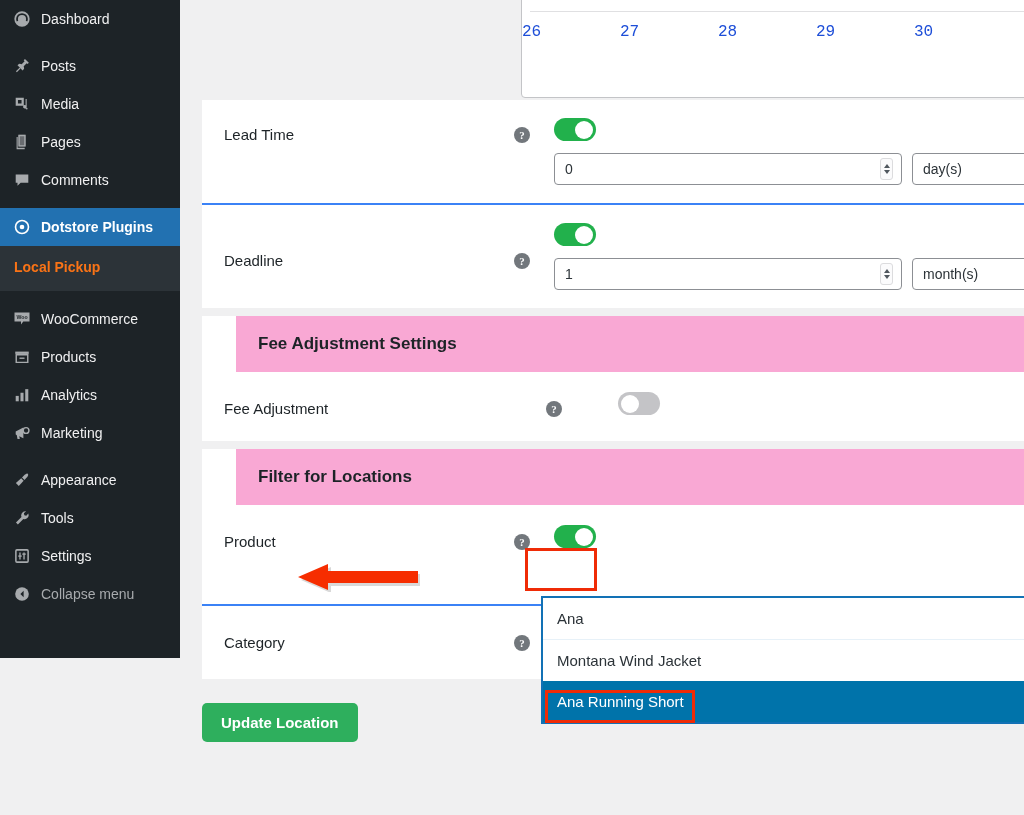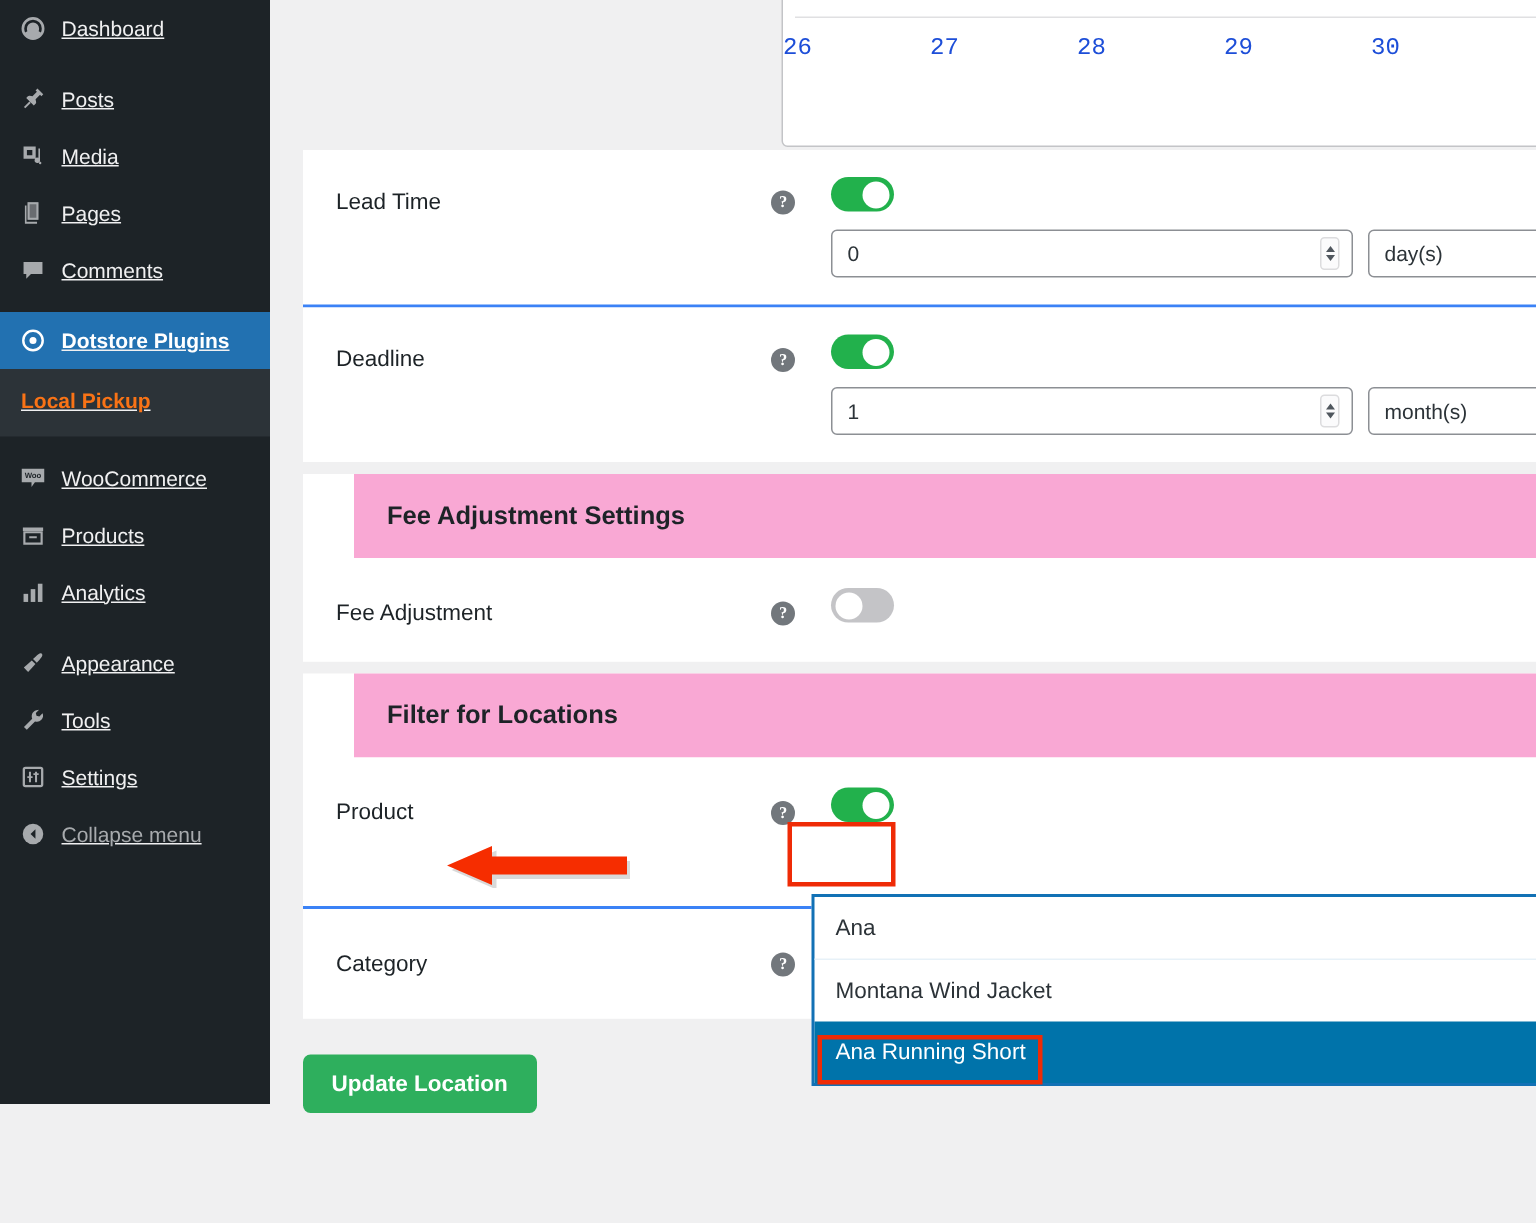--- a/index.html
+++ b/index.html
@@ -6,23 +6,23 @@
   html, body {
     width: 1024px; height: 815px;
     overflow: hidden;
     font-family: "Liberation Sans", sans-serif;
     background: #f0f0f1;
   }
   #app { position: relative; width: 1024px; height: 815px; display: flex; }
 
   
   #sidebar {
-    width: 180px; flex: 0 0 180px; height: 736px;
+    width: 180px; flex: 0 0 180px; height: 658px;
     background: #1d2327; color: #f0f0f1;
-    position: relative; z-index: 30; text-decoration: underline;
+    position: relative; z-index: 30;
   }
   .menu-item {
     display: flex; align-items: center;
     height: 38px; padding: 0 0 0 12px;
     font-size: 14px; color: #f0f0f1;
     position: relative; cursor: pointer;
   }
   .menu-item .mi-icon {
     width: 20px; height: 20px; flex: 0 0 20px;
     margin-right: 9px;
@@ -299,20 +299,30 @@
       <span class="mi-icon">
         <svg width="18" height="18" viewBox="0 0 20 20" fill="currentColor">
           <rect x="3" y="11" width="3.4" height="6"></rect>
           <rect x="8.3" y="7.5" width="3.4" height="9.5"></rect>
           <rect x="13.6" y="3.5" width="3.4" height="13.5"></rect>
         </svg>
       </span>
       <span class="mi-label">Analytics</span>
     </div>
 
+    <div class="menu-item">
+      <span class="mi-icon">
+        <svg width="18" height="18" viewBox="0 0 20 20" fill="currentColor">
+          <path d="M3 8.2l8.5-4.3v12L3 11.6z"></path>
+          <circle cx="14.5" cy="7.2" r="3.2" fill="none" stroke="currentColor" stroke-width="1.6"></circle>
+          <path d="M4 11.4h2.6l1 5.4H5z"></path>
+        </svg>
+      </span>
+      <span class="mi-label">Marketing</span>
+    </div>
 
     <div class="menu-gap"></div>
 
     <div class="menu-item">
       <span class="mi-icon">
         <svg width="18" height="18" viewBox="0 0 20 20" fill="currentColor">
           <path d="M16.5 3.2c-1.1-1-2.6.4-4.6 2.1L10 7.1l2.8 2.8 1.9-2.1c1.7-1.9 2.9-3.5 1.8-4.6z"></path>
           <path d="M9.1 8.1L3.2 13.4l3.2 3.2 5.4-5.9z"></path>
         </svg>
       </span>
@@ -384,21 +394,21 @@
                 <i class="dn"></i>
               </span>
             </div>
             <div class="unit-input">
               <span>day(s)</span>
             </div>
           </div>
         </div>
       </div>
 
-      <div class="row" style="padding-top:18px;padding-bottom:18px;border-bottom:none;">
+      <div class="row" style="padding-top:18px;padding-bottom:18px;border-bottom:none;align-items:center;">
         <div class="row-label">Deadline</div>
         <div class="help-ico">?</div>
         <div class="row-control">
           <div class="toggle">
             <span class="knob"></span>
           </div>
           <div class="field-line">
             <div class="num-input">
               <span>1</span>
               <span class="spin">
@@ -412,21 +422,21 @@
           </div>
         </div>
       </div>
 
     </div>
 
     <div class="spacer-8"></div>
 
     <div class="card">
       <div class="sec-header">Fee Adjustment Settings</div>
-      <div class="row" style="padding-top:20px;padding-bottom:24px;border-bottom:none;">
+      <div class="row" style="padding-top:20px;padding-bottom:24px;border-bottom:none;gap:32px;">
         <div class="row-label">Fee Adjustment</div>
         <div class="help-ico">?</div>
         <div class="row-control">
           <div class="toggle off">
             <span class="knob"></span>
           </div>
         </div>
       </div>
     </div>
 

